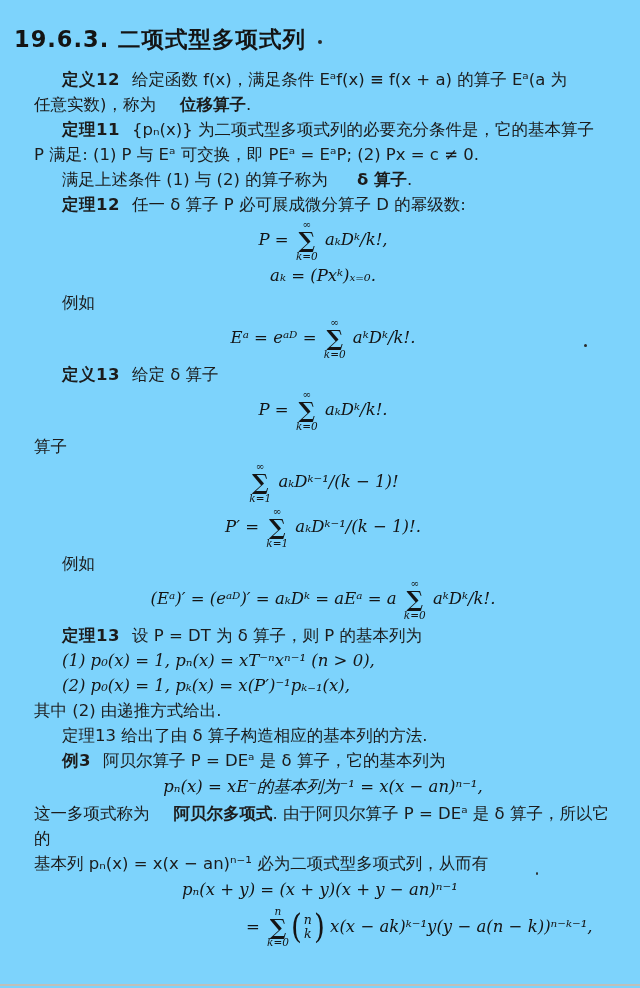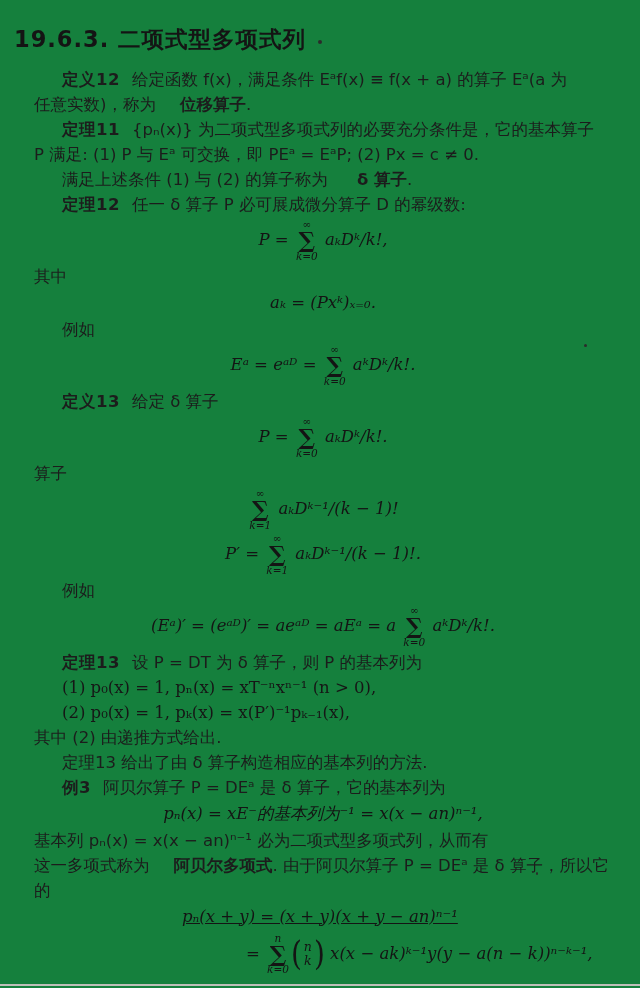--- a/index.html
+++ b/index.html
@@ -1,40 +1,40 @@
 <!DOCTYPE html>
 <html><head>
 <meta charset="utf-8">
 <style>
   html,body{margin:0;padding:0;background:#e9e9e6;}
   .page{
     position:relative;
     width:640px;height:988px;
     margin:0 auto;
-    background:#15803d;
+    background:#7dd3fc;
     overflow:hidden;
     color:#1b1b1b;
     box-sizing:border-box;
   }
   .content{padding:24px 28px 0 34px;}
   .doc-title{
     font-family:"DejaVu Sans","Liberation Sans",sans-serif;
     font-size:22.5px;line-height:30px;font-weight:700;
     letter-spacing:1px;margin:0 0 13px -20px;color:#141414;
   }
   .line{
     font-family:"DejaVu Sans","Liberation Sans",sans-serif;
     font-size:16.5px;line-height:25px;margin:0;color:#1c1c1c;
   }
   .indent{padding-left:28px;}
   .lbl{font-weight:700;margin-right:12px;letter-spacing:0.5px;}
   .b{font-weight:700;padding-left:24px;}
   .mathline{
     font-family:"DejaVu Serif","Liberation Serif",serif;
-    font-size:16.5px;line-height:25px;margin:0;
+    font-style:italic;font-size:16.5px;line-height:25px;margin:0;
     padding-left:28px;color:#161616;
   }
   .formula{
     font-family:"DejaVu Serif","Liberation Serif",serif;
     font-style:italic;font-size:16.5px;line-height:24px;
     text-align:center;margin:2px 0;color:#141414;
   }
   .formula .fpre,.formula .fpost{white-space:pre;}
   .sum{
     display:inline-flex;flex-direction:column;align-items:center;
@@ -42,21 +42,21 @@
   }
   .sum .lim{font-size:10.5px;font-style:italic;line-height:1.05;letter-spacing:0;}
   .sum .sg{
     font-family:"DejaVu Serif","Liberation Serif",serif;
     font-size:22px;line-height:0.95;font-style:normal;font-weight:700;
   }
   .binom{display:inline-flex;align-items:center;vertical-align:middle;font-style:italic;}
   .binom .paren{font-size:28px;font-style:normal;font-weight:400;line-height:0.9;transform:scaleY(1.2);}
   .binom .stack{display:inline-flex;flex-direction:column;align-items:center;
     font-size:12.5px;line-height:1.15;padding:0 2px;}
-  .f-left1{text-align:left;padding-left:148px;text-decoration:underline;}
+  .f-left1{text-align:left;padding-left:148px;}
   .f-left2{text-align:left;padding-left:212px;margin-top:4px;}
   .speck{position:absolute;background:#2b2b2b;border-radius:50%;}
   #sp1{left:318px;top:40px;width:4px;height:4px;}
   #sp2{left:437px;top:129px;width:3px;height:3px;}
   #sp3{left:584px;top:344px;width:3px;height:3px;}
   #sp4{left:536px;top:872px;width:2px;height:3px;}
   .bottom-edge{position:absolute;left:0;top:984px;width:640px;height:2px;background:#bfbfba;}
 </style>
 </head>
 <body>
@@ -76,21 +76,20 @@
     <p class="line indent"><b class="lbl">定理12</b><span>任一 δ 算子 P 必可展成微分算子 D 的幂级数:</span></p>
 
     <div class="formula">
       <span class="fpre">P = </span><span class="sum">
           <span class="lim">∞</span>
           <span class="sg">∑</span>
           <span class="lim">k=0</span>
         </span><span class="fpost"> aₖDᵏ/k!,</span>
     </div>
 
-    <p class="line"><span>其中</span></p>
 
     <div class="formula"><span>aₖ = (Pxᵏ)ₓ₌₀.</span></div>
 
     <p class="line indent"><span>例如</span></p>
 
     <div class="formula">
       <span class="fpre">Eᵃ = eᵃᴰ = </span><span class="sum">
           <span class="lim">∞</span>
           <span class="sg">∑</span>
           <span class="lim">k=0</span>
@@ -122,41 +121,41 @@
       <span class="fpre">P′ = </span><span class="sum">
           <span class="lim">∞</span>
           <span class="sg">∑</span>
           <span class="lim">k=1</span>
         </span><span class="fpost"> aₖDᵏ⁻¹/(k − 1)!.</span>
     </div>
 
     <p class="line indent"><span>例如</span></p>
 
     <div class="formula">
-      <span class="fpre">(Eᵃ)′ = (eᵃᴰ)′ = aeᵃᴰ = aEᵃ = a </span><span class="sum">
+      <span class="fpre">(Eᵃ)′ = (eᵃᴰ)′ = aₖDᵏ = aEᵃ = a </span><span class="sum">
           <span class="lim">∞</span>
           <span class="sg">∑</span>
           <span class="lim">k=0</span>
         </span><span class="fpost"> aᵏDᵏ/k!.</span>
     </div>
 
     <p class="line indent"><b class="lbl">定理13</b><span>设 P = DT 为 δ 算子，则 P 的基本列为</span></p>
 
     <p class="mathline"><span>(1) p₀(x) = 1, pₙ(x) = xT⁻ⁿxⁿ⁻¹ (n &gt; 0),</span></p>
     <p class="mathline"><span>(2) p₀(x) = 1, pₖ(x) = x(P′)⁻¹pₖ₋₁(x),</span></p>
 
     <p class="line"><span>其中 (2) 由递推方式给出.</span></p>
     <p class="line indent"><span>定理13 给出了由 δ 算子构造相应的基本列的方法.</span></p>
 
     <p class="line indent"><b class="lbl">例3</b><span>阿贝尔算子 P = DEᵃ 是 δ 算子，它的基本列为</span></p>
 
     <div class="formula"><span>pₙ(x) = xE⁻的基本列为⁻¹ = x(x − an)ⁿ⁻¹,</span></div>
 
+    <p class="line"><span>这一多项式称为</span><span class="b">阿贝尔多项式</span><span>. 由于阿贝尔算子 P = DEᵃ 是 δ 算子，所以它的</span></p>
     <p class="line"><span>基本列 pₙ(x) = x(x − an)ⁿ⁻¹ 必为二项式型多项式列，从而有</span></p>
-    <p class="line"><span>这一多项式称为</span><span class="b">阿贝尔多项式</span><span>. 由于阿贝尔算子 P = DEᵃ 是 δ 算子，所以它的</span></p>
 
     <div class="formula f-left1"><span>pₙ(x + y) = (x + y)(x + y − an)ⁿ⁻¹</span></div>
 
     <div class="formula f-left2">
       <span class="fpre">= </span><span class="sum">
           <span class="lim">n</span>
           <span class="sg">∑</span>
           <span class="lim">k=0</span>
         </span><span class="binom">
           <span class="paren">(</span>

